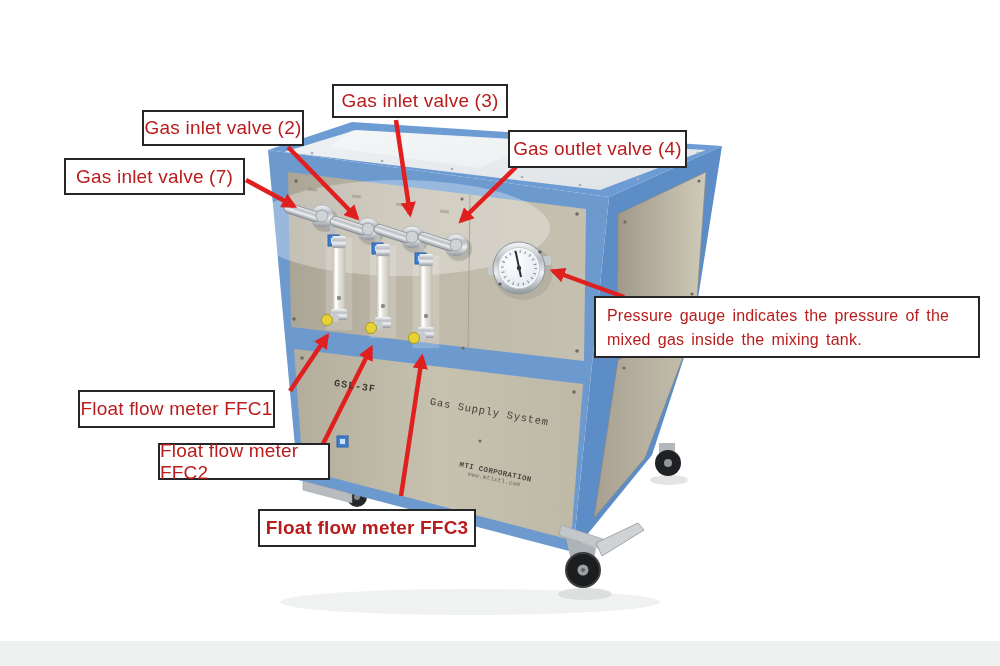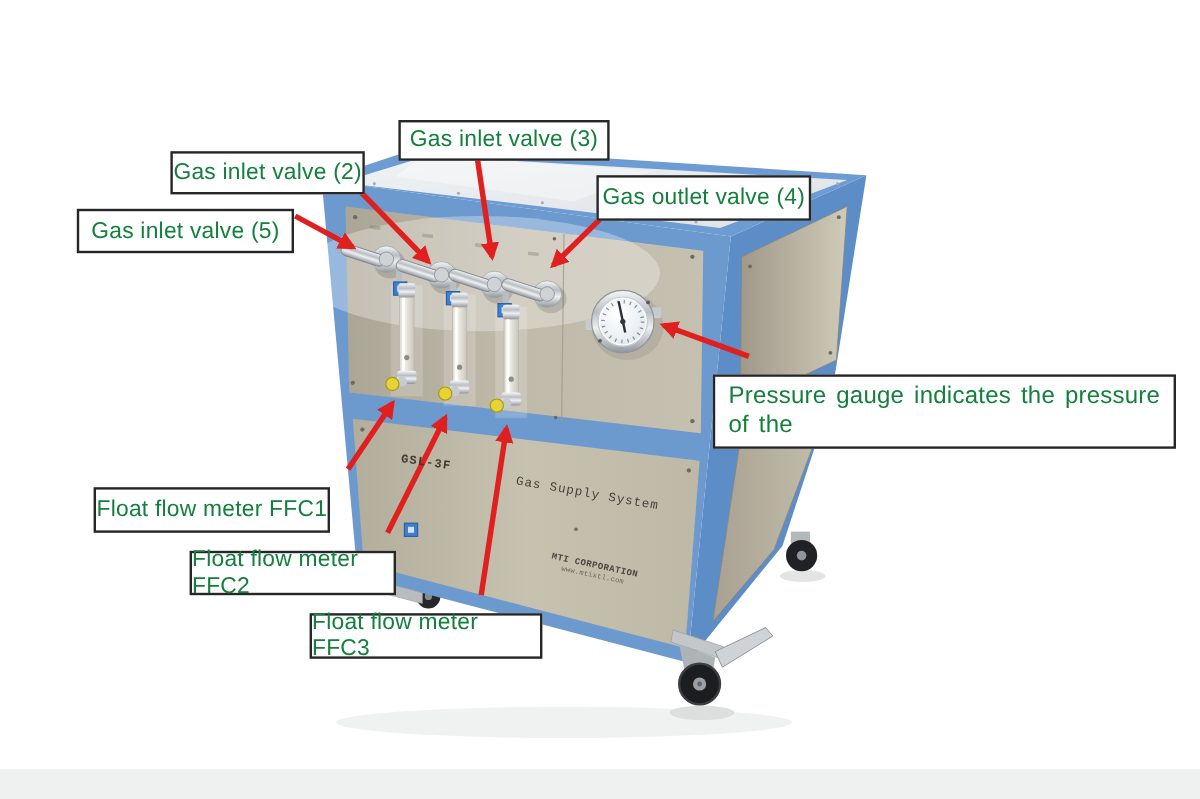--- a/index.html
+++ b/index.html
@@ -1,23 +1,23 @@
 <!DOCTYPE html>
 <html><head>
 <meta charset="utf-8">
 <style>
   html,body{margin:0;padding:0;background:#ffffff;}
   #canvas{position:relative;width:1000px;height:666px;background:#ffffff;overflow:hidden;
           font-family:"Liberation Sans", sans-serif;}
   #machine-svg,#arrows-svg{position:absolute;left:0;top:0;width:1000px;height:666px;}
-  .callout{position:absolute;background:#ffffff;border:2px solid #262626;color:#15803d;
+  .callout{position:absolute;background:#ffffff;border:2px solid #262626;color:#b91c1c;
            display:flex;align-items:center;justify-content:center;font-size:19px;
-           letter-spacing:.2px;box-sizing:border-box;z-index:30;margin-top:16px;}
-  .callout.note{flex-direction:column;align-items:flex-start;justify-content:flex-end;
-                padding:6px 11px;font-size:20px;line-height:24px;word-spacing:2.5px;}
+           letter-spacing:.2px;box-sizing:border-box;z-index:30;}
+  .callout.note{flex-direction:column;align-items:flex-start;justify-content:space-between;
+                padding:6px 11px;font-size:16px;line-height:24px;word-spacing:2.5px;}
   .panel-text{position:absolute;color:#45423a;z-index:20;
               font-family:"Liberation Mono","DejaVu Sans Mono",monospace;}
   #gsl3f{left:334px;top:381px;font-size:10px;font-weight:bold;letter-spacing:1px;
          transform:rotate(8deg);color:#3d3a31;}
   #gss{left:429px;top:406px;font-size:10.5px;letter-spacing:.8px;transform:rotate(10deg);
        color:#45423a;}
   #mti{left:458px;top:468px;transform:rotate(12deg);text-align:center;color:#4a473e;}
   #mti .l1{font-size:7.5px;font-weight:bold;letter-spacing:.4px;}
   #mti .l2{font-size:6px;letter-spacing:.2px;opacity:.75;}
 </style>
@@ -244,37 +244,38 @@
       <line x1="288" y1="147" x2="357" y2="218" marker-end="url(#ah)"></line>
       <line x1="396" y1="120" x2="410" y2="214" marker-end="url(#ah)"></line>
       <line x1="516" y1="167" x2="461" y2="221" marker-end="url(#ah)"></line>
       <line x1="624" y1="297" x2="553" y2="271" marker-end="url(#ah)"></line>
       <line x1="290" y1="391" x2="327" y2="336" marker-end="url(#ah)"></line>
       <line x1="323" y1="444" x2="371" y2="348" marker-end="url(#ah)"></line>
       <line x1="401" y1="496" x2="422" y2="357" marker-end="url(#ah)"></line>
     </g>
   </svg>
 
-  <div class="callout" style="left:64px;top:158px;width:181px;height:37px;">Gas inlet valve (5)</div>
+  <div class="callout" style="left:64px;top:158px;width:181px;height:37px;">Gas inlet valve (7)</div>
 
   <div class="callout" style="left:142px;top:110px;width:162px;height:36px;">Gas inlet valve (2)</div>
 
   <div class="callout" style="left:332px;top:84px;width:176px;height:34px;">Gas inlet valve (3)</div>
 
-  <div class="callout" style="left:497px;top:130px;width:179px;height:38px;">Gas outlet valve (4)</div>
+  <div class="callout" style="left:508px;top:130px;width:179px;height:38px;">Gas outlet valve (4)</div>
 
   <div class="callout note" style="left:594px;top:296px;width:386px;height:62px;">
     <span>Pressure gauge indicates the pressure of the</span>
+    <span>mixed gas inside the mixing tank.</span>
   </div>
 
   <div class="callout" style="left:78px;top:390px;width:197px;height:38px;">Float flow meter FFC1</div>
 
   <div class="callout" style="left:158px;top:443px;width:172px;height:37px;">Float flow meter FFC2</div>
 
-  <div class="callout" style="left:258px;top:495px;width:194px;height:38px;">Float flow meter FFC3</div>
+  <div class="callout" style="left:258px;top:509px;width:218px;height:38px;font-weight:bold;">Float flow meter FFC3</div>
 
   <div class="panel-text" id="gsl3f">GSL-3F</div>
   <div class="panel-text" id="gss">Gas Supply System</div>
   <div class="panel-text" id="mti">
     <div class="l1">MTI CORPORATION</div>
     <div class="l2">www.mtixtl.com</div>
   </div>
 
 </div>
 

